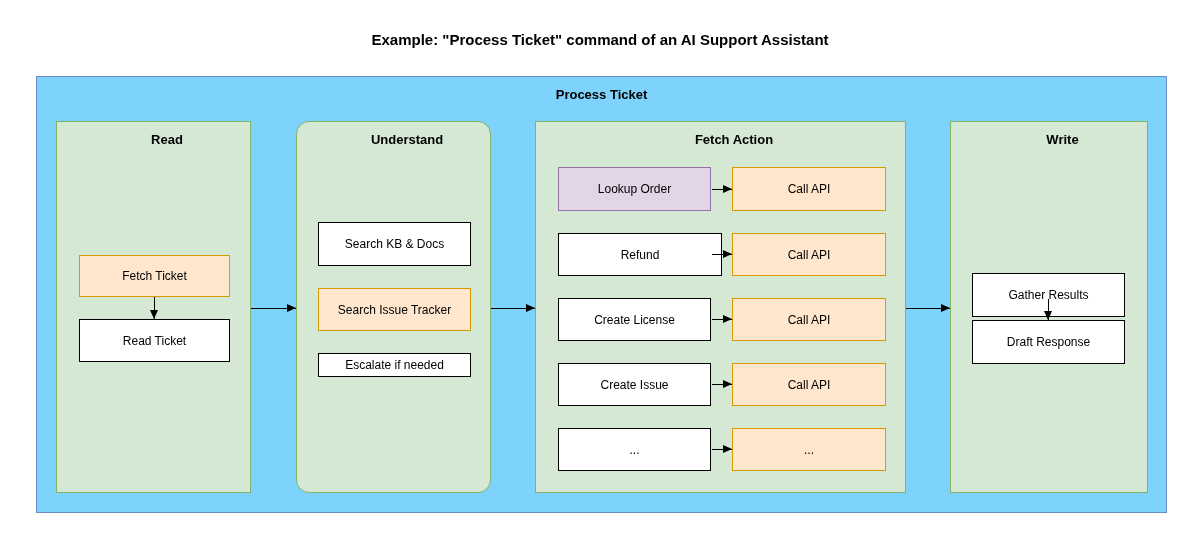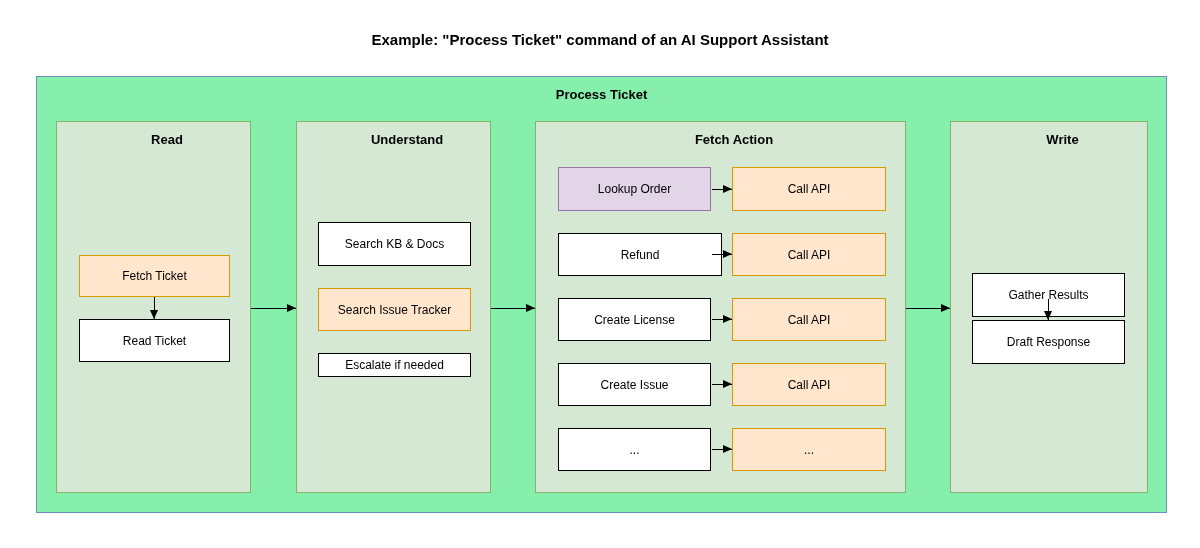--- a/index.html
+++ b/index.html
@@ -18,21 +18,21 @@
     text-align: center;
     font-size: 15px;
     font-weight: bold;
     color: #000000;
   }
   
   .process-container {
     position: absolute;
     left: 36px; top: 76px;
     width: 1129px; height: 435px;
-    background: #86efac;
+    background: #7dd3fc;
     border: 1px solid #6c8ebf;
     box-sizing: content-box;
   }
   .container-label {
     position: absolute;
     left: 0; right: 0; top: 10px;
     text-align: center;
     font-size: 13px;
     font-weight: bold;
   }
@@ -45,21 +45,21 @@
   }
   .section-label {
     position: absolute;
     left: 0; right: 0; top: 10px;
     text-align: center;
     font-size: 13px;
     font-weight: bold;
     padding-left: 27px;
   }
   .sec-read        { left: 19px;  top: 44px; width: 195px; height: 372px; }
-  .sec-understand  { left: 259px; top: 44px; width: 195px; height: 372px; }
+  .sec-understand  { left: 259px; top: 44px; width: 195px; height: 372px; border-radius: 13px; }
   .sec-take-action { left: 498px; top: 44px; width: 371px; height: 372px; }
   .sec-write       { left: 913px; top: 44px; width: 198px; height: 372px; }
   
   .node {
     position: absolute;
     display: flex;
     align-items: center;
     justify-content: center;
     text-align: center;
     font-size: 12px;

